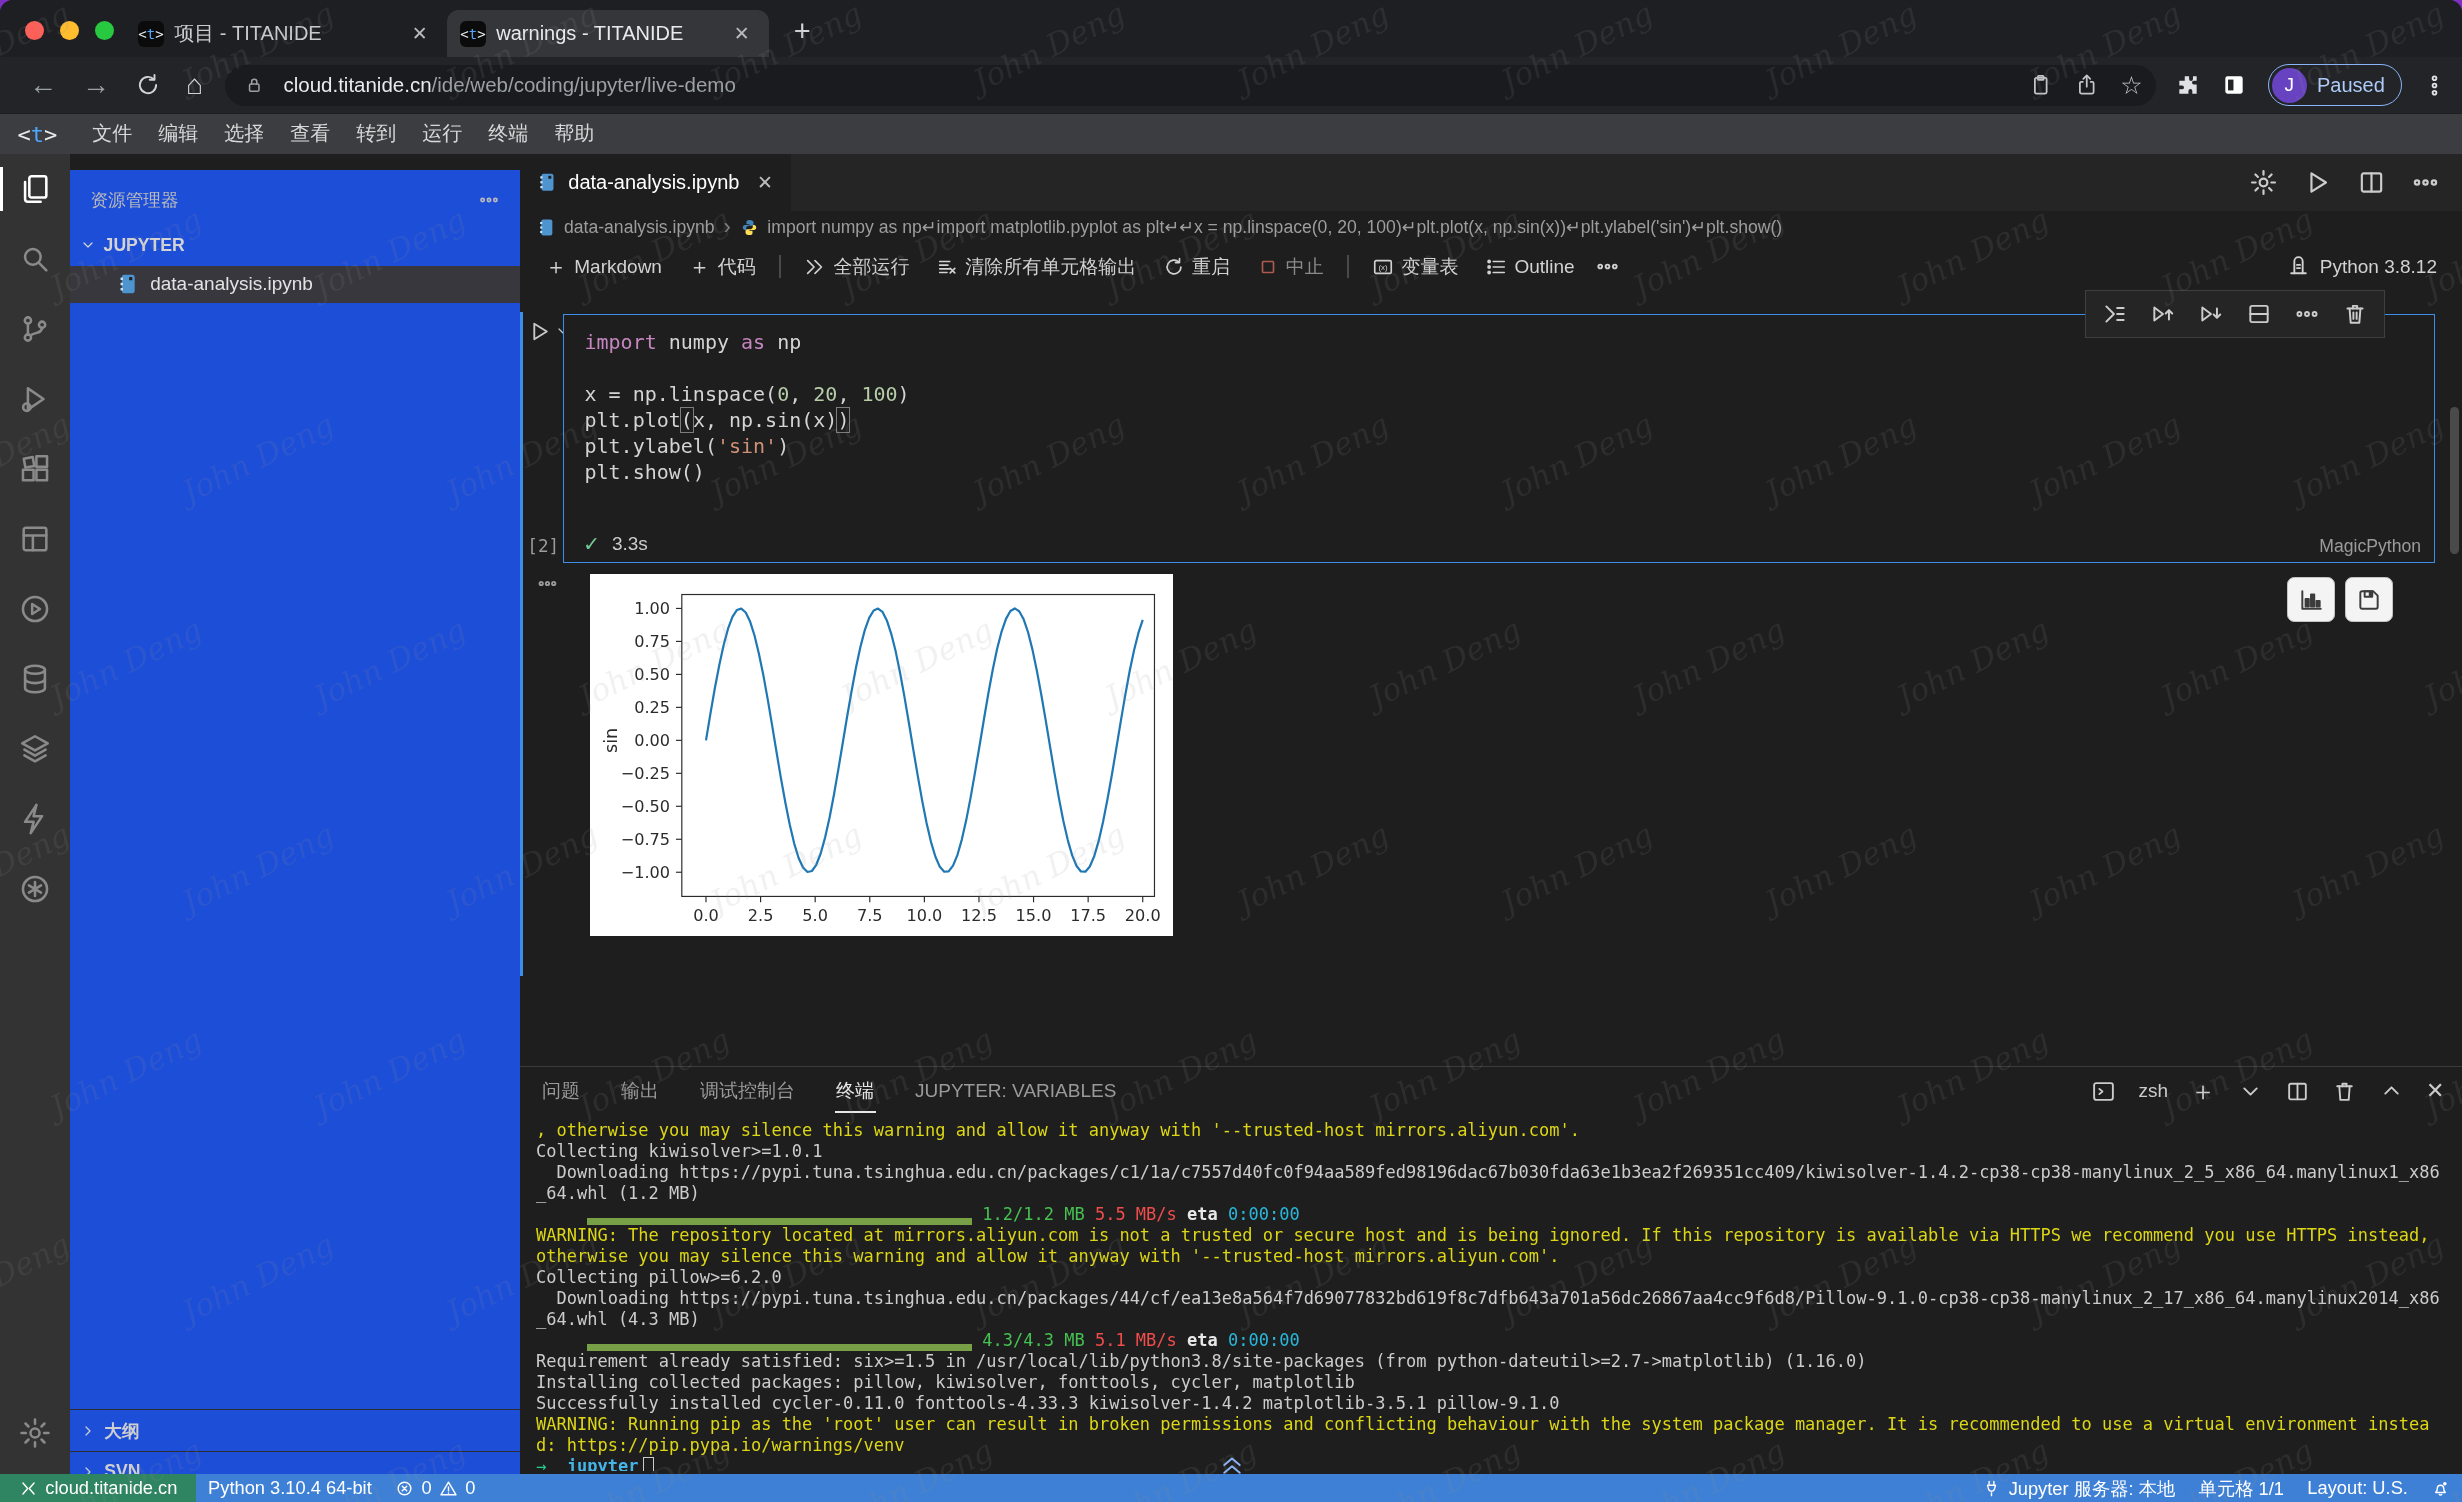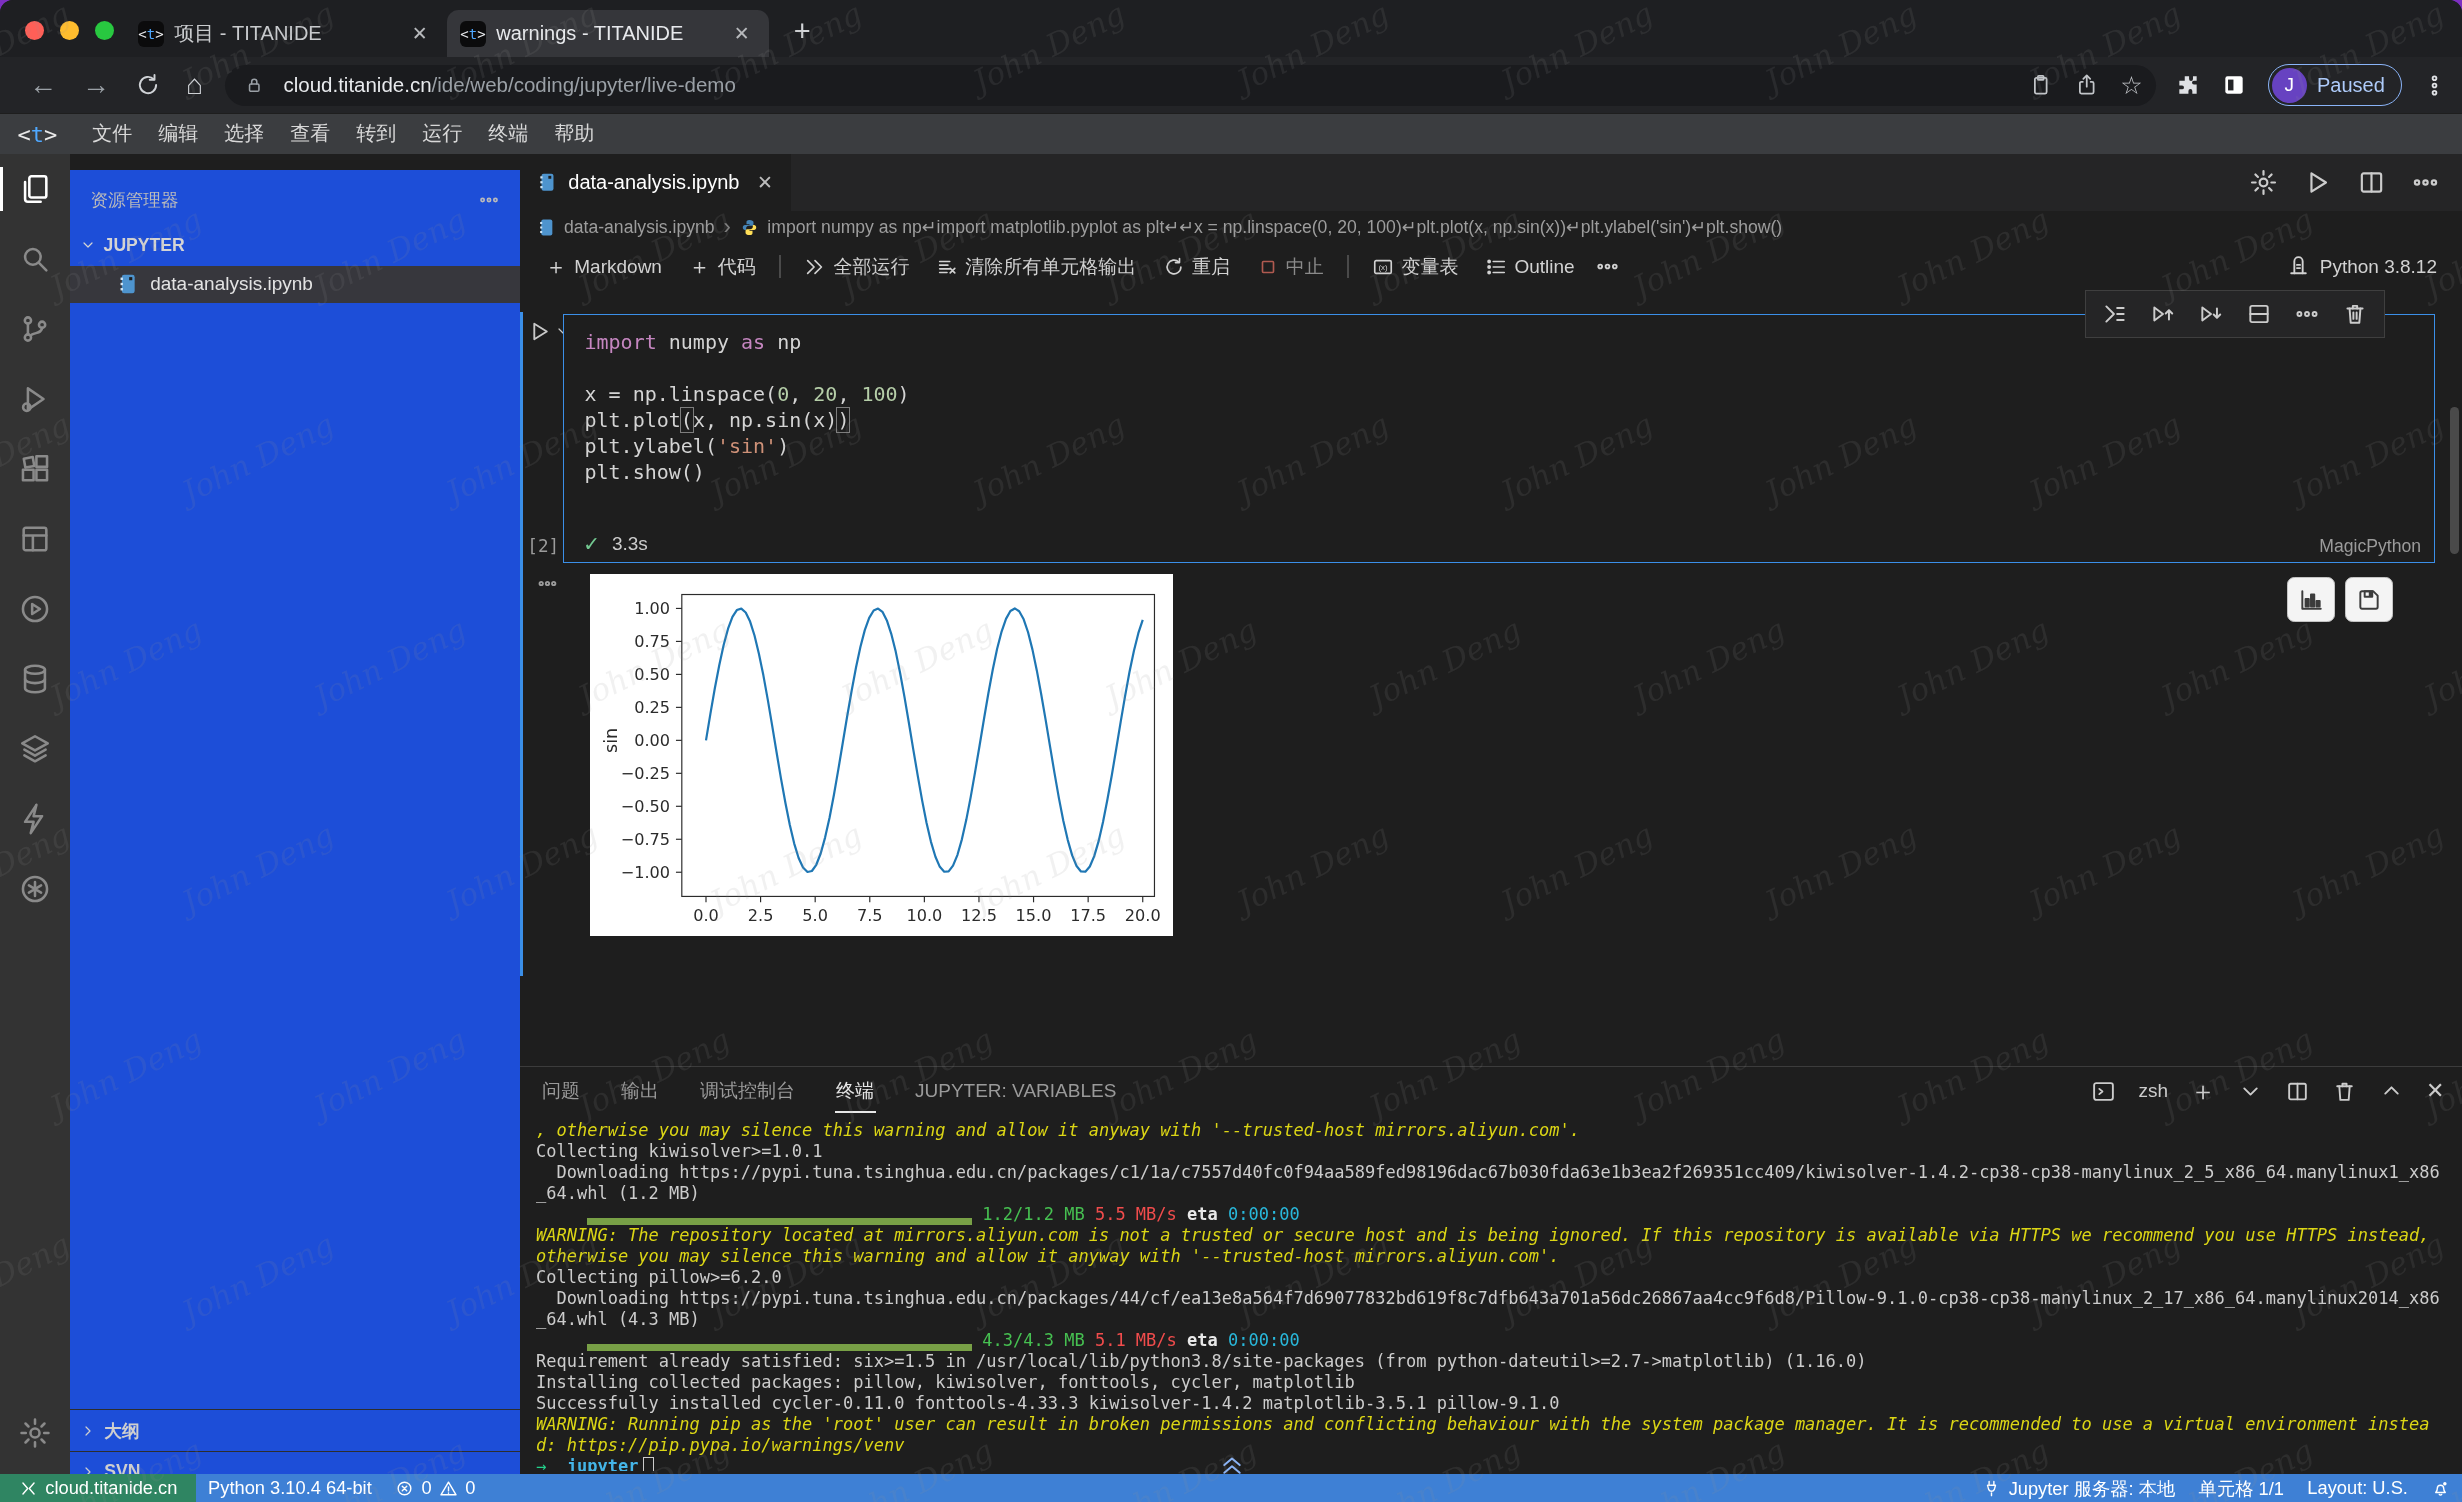--- a/index.html
+++ b/index.html
@@ -95,21 +95,21 @@
 
   
   .panel { position:absolute; left:520px; top:912px; width:1942px; height:408px; background:#1e1e1e; border-top:1.5px solid #3c3c3c; }
   .ptabs { position:absolute; left:0; top:0; width:100%; height:48px; display:flex; align-items:center; gap:38px; padding-left:20.5px; font-size:19px; color:#9a9a9a; }
   .ptab { position:relative; padding:7.3px 1.5px; }
   .ptab.active { color:#e7e7e7; }
   .ptab.active::after { content:""; position:absolute; left:0; right:0; bottom:-1.5px; height:2.2px; background:#e7e7e7; }
   .pactions { margin-left:auto; display:flex; align-items:center; gap:22px; padding-right:17.6px; color:#cccccc; font-size:19px; }
   .pactions svg { width:25px; height:25px; }
   .term { position:absolute; left:16px; top:53px; width:1913px; bottom:2.9px; font-family:"DejaVu Sans Mono",monospace; font-size:17px; line-height:21px; color:#cccccc; white-space:pre-wrap; word-break:break-all; overflow:hidden; }
-  .t-yellow { color:#dcd615;font-style:italic; }
+  .t-yellow { color:#dcd615; }
   .t-prog { display:flex; align-items:flex-end; }
   .pbar { display:inline-block; width:385px; height:6.6px; background:#78a046; margin:0 10.3px 0 51px; }
   .pg{color:#46c051}.pr{color:#f14c4c}.pw{color:#e8e8e8;font-weight:bold}.pc{color:#29b8db}
   .prompt-arrow { color:#23d18b; }
   .prompt-name { color:#45b5e8; font-weight:bold; }
   .cursor { display:inline-block; width:11.7px; height:17.6px; border:1.5px solid #cccccc; vertical-align:-2.9px; margin-left:4.4px; }
   .panel-expander { position:absolute; left:1218px; top:1453px; color:#8ab4f8; z-index:5; }
   .panel-expander svg { width:28px; height:22px; }
 
   

